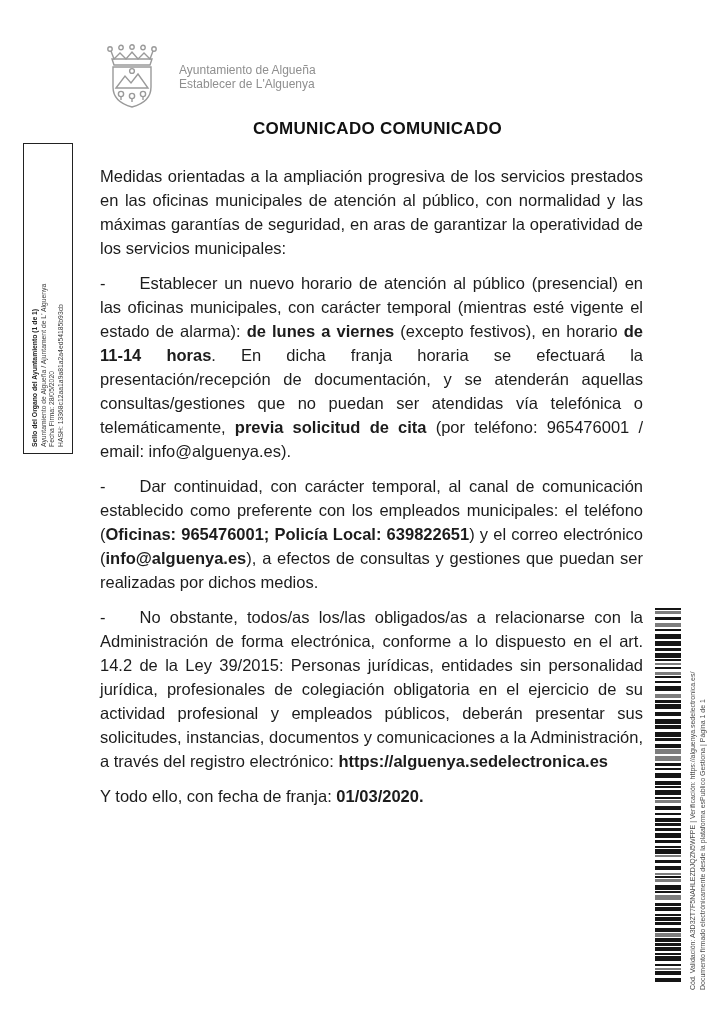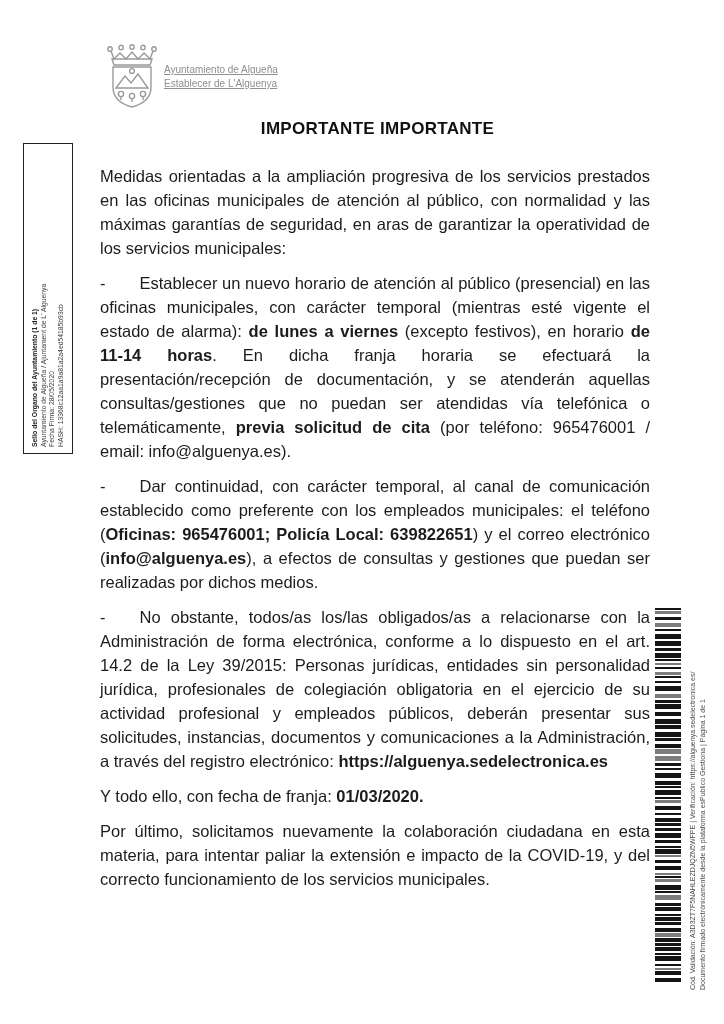--- a/index.html
+++ b/index.html
@@ -5,31 +5,31 @@
   html,body { margin:0; padding:0; background:#e8e8e8; }
   .page {
     position:relative; width:724px; height:1024px; margin:0 auto;
     background:#ffffff; font-family:"Liberation Sans", sans-serif;
     overflow:hidden; color:#1c1c1c;
   }
 
   
   .header { position:absolute; left:100px; top:44px; display:flex; align-items:center; }
   .logo { width:64px; height:66px; }
-  .org-names { margin-left:0; font-size:10px; line-height:14px; color:#8f8f8f;text-decoration:underline; }
+  .org-names { margin-left:15px; font-size:12px; line-height:14px; color:#8f8f8f; }
 
   
   .title {
     position:absolute; left:100px; top:119px; width:555px;
     text-align:center; font-weight:bold; font-size:17px; letter-spacing:.3px; color:#111;
   }
 
   
   .doc-body { position:absolute; left:100px; top:164px; width:555px; }
-  .doc-body p { margin:0 5px 11px 0; text-align:justify; font-size:16.5px; line-height:24px; }
+  .doc-body p { margin:0 12px 11px 0; text-align:justify; font-size:16.5px; line-height:24px; }
   .doc-body .b { font-weight:bold; }
   .doc-body .tab { display:inline-block; width:34px; }
 
   
   .footer {
     position:absolute; left:100px; top:958px; width:555px;
     text-align:center; font-size:8px; color:#3a3a3a; white-space:pre;
   }
 
   
@@ -93,29 +93,28 @@
         <path d="M32 55 V58"></path>
       <circle cx="43" cy="50" r="2.6"></circle>
         <path d="M43 53 V56"></path>
     </svg>
     <div class="org-names">
       <div>Ayuntamiento de Algueña</div>
       <div>Establecer de L'Alguenya</div>
     </div>
   </div>
 
-  <div class="title">IMPORTANTE IMPORTANTE</div>
+  <div class="title">COMUNICADO COMUNICADO</div>
 
   <div class="doc-body">
       <p><span>Medidas orientadas a la ampliación progresiva de los servicios prestados en las oficinas municipales de atención al público, con normalidad y las máximas garantías de seguridad, en aras de garantizar la operatividad de los servicios municipales:</span></p>
       <p><span>-</span><span class="tab"></span><span>Establecer un nuevo horario de atención al público (presencial) en las oficinas municipales, con carácter temporal (mientras esté vigente el estado de alarma): </span><span class="b">de lunes a viernes</span><span> (excepto festivos), en horario </span><span class="b">de 11-14 horas</span><span>. En dicha franja horaria se efectuará la presentación/recepción de documentación, y se atenderán aquellas consultas/gestiones que no puedan ser atendidas vía telefónica o telemáticamente, </span><span class="b">previa solicitud de cita</span><span> (por teléfono: 965476001 / email: info@alguenya.es).</span></p>
       <p><span>-</span><span class="tab"></span><span>Dar continuidad, con carácter temporal, al canal de comunicación establecido como preferente con los empleados municipales: el teléfono (</span><span class="b">Oficinas: 965476001; Policía Local: 639822651</span><span>) y el correo electrónico (</span><span class="b">info@alguenya.es</span><span>), a efectos de consultas y gestiones que puedan ser realizadas por dichos medios.</span></p>
       <p><span>-</span><span class="tab"></span><span>No obstante, todos/as los/las obligados/as a relacionarse con la Administración de forma electrónica, conforme a lo dispuesto en el art. 14.2 de la Ley 39/2015: Personas jurídicas, entidades sin personalidad jurídica, profesionales de colegiación obligatoria en el ejercicio de su actividad profesional y empleados públicos, deberán presentar sus solicitudes, instancias, documentos y comunicaciones a la Administración, a través del registro electrónico: </span><span class="b">https://alguenya.sedelectronica.es</span></p>
       <p><span>Y todo ello, con fecha de franja: </span><span class="b">01/03/2020.</span></p>
-      <p><span>Por último, solicitamos nuevamente la colaboración ciudadana en esta materia, para intentar paliar la extensión e impacto de la COVID-19, y del correcto funcionamiento de los servicios municipales.</span></p>
     </div>
 
 
   <div class="barcode">
       <div class="bar" style="height: 2px; background: rgb(21, 21, 21); margin-bottom: 1px;"></div>
       <div class="bar" style="height: 3px; background: rgb(125, 125, 125); margin-bottom: 3px;"></div>
       <div class="bar" style="height: 3px; background: rgb(21, 21, 21); margin-bottom: 3px;"></div>
       <div class="bar" style="height: 4px; background: rgb(125, 125, 125); margin-bottom: 2px;"></div>
       <div class="bar" style="height: 2px; background: rgb(21, 21, 21); margin-bottom: 3px;"></div>
       <div class="bar" style="height: 5px; background: rgb(21, 21, 21); margin-bottom: 2px;"></div>

